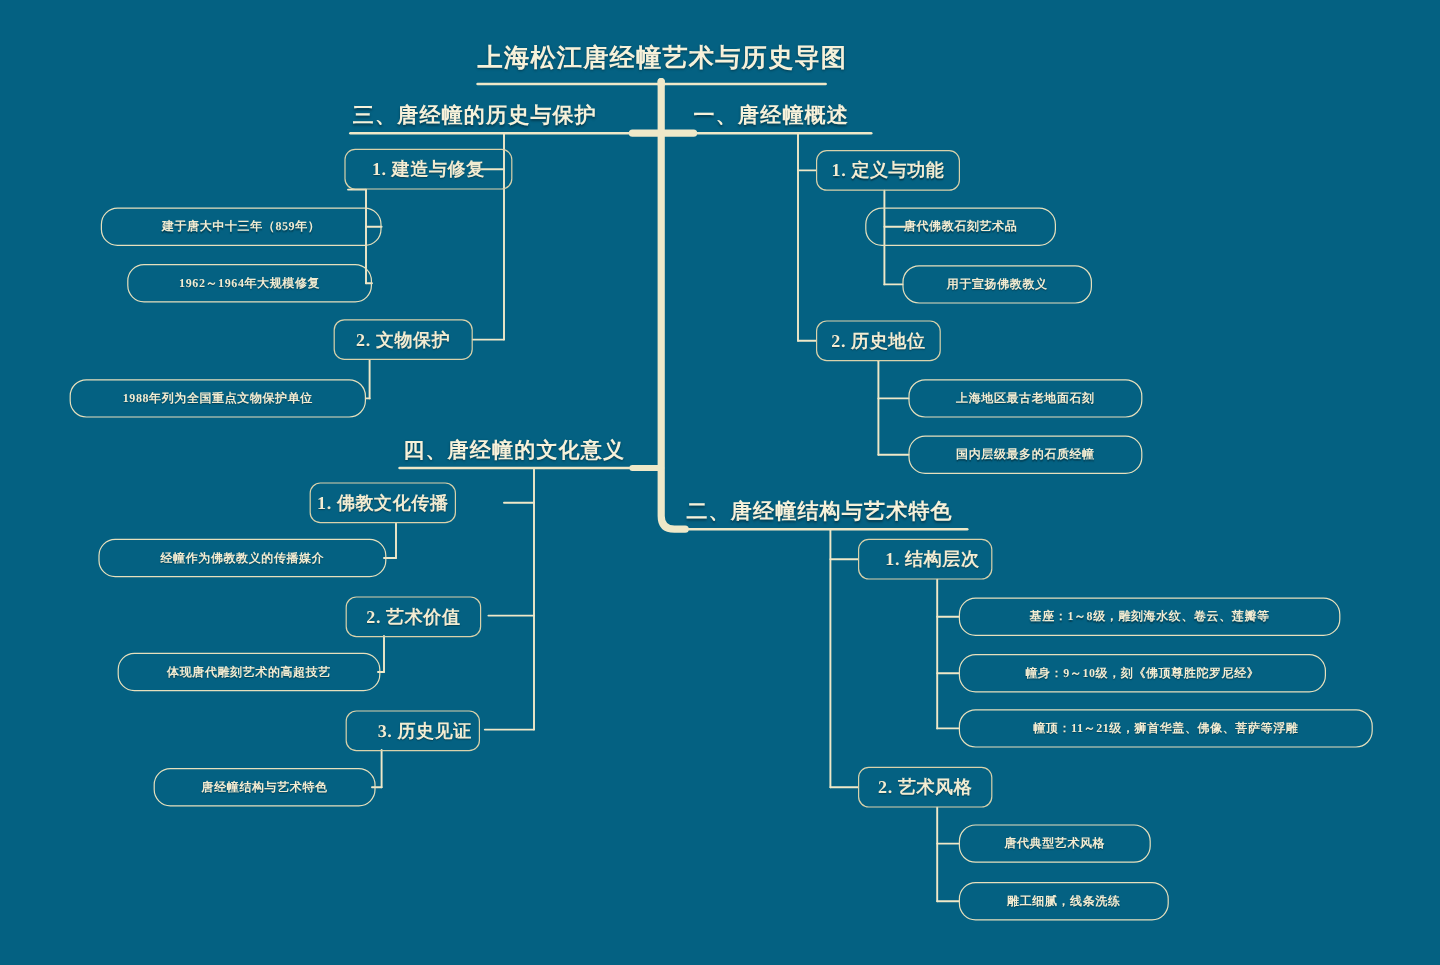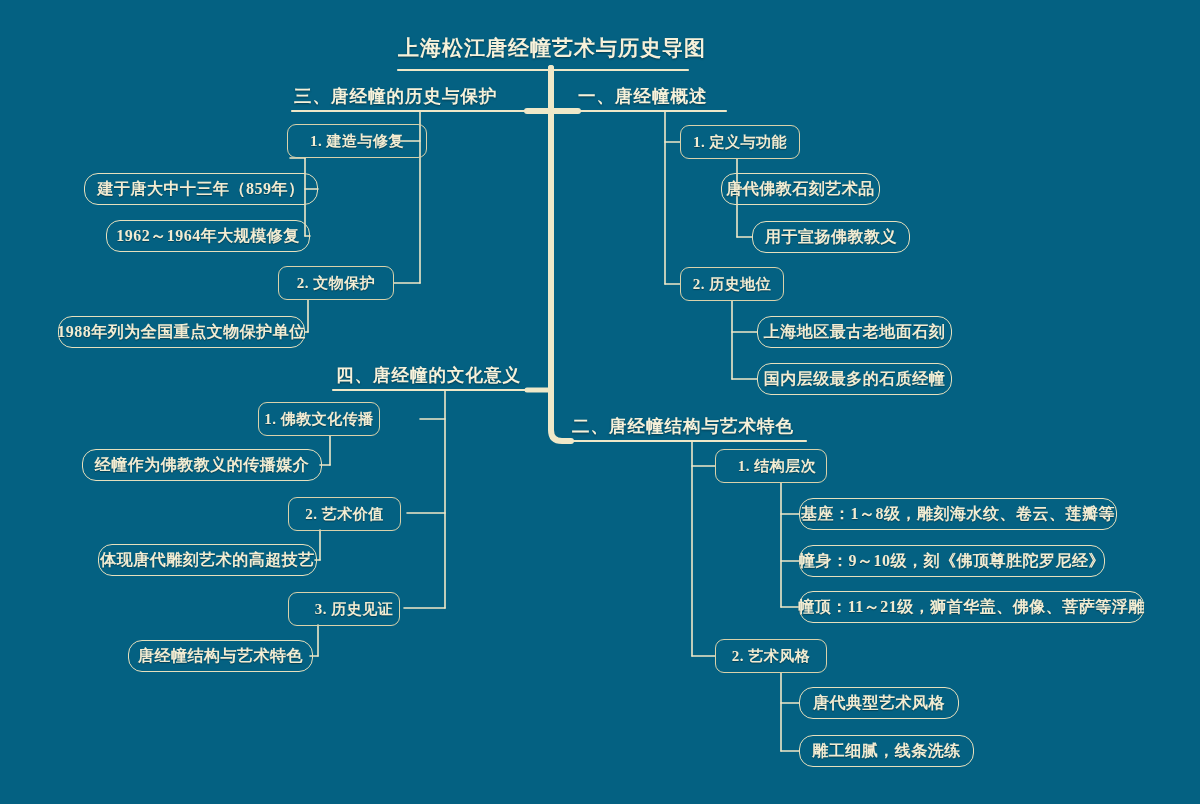--- a/index.html
+++ b/index.html
@@ -21,21 +21,21 @@
     border:1.6px solid #d9d2ab;
     border-radius:9px;
     display:flex;align-items:center;justify-content:center;
     white-space:nowrap;
     font-weight:bold;
     letter-spacing:0.5px;
     text-shadow:0 1px 1px rgba(0,0,0,.35);
     padding:0 12px;
   }
   .node.lvl2{font-size:15px;border-radius:9px;height:34px;}
-  .node.leaf{font-size:16px;border-radius:14px;height:32px;border-color:#e6e0bd;}
+  .node.leaf{font-size:10px;border-radius:14px;height:32px;border-color:#e6e0bd;}
 
   
   .title{
     position:absolute;
     color:#f6f1da;
     font-size:21px;font-weight:bold;
     letter-spacing:1px;
     white-space:nowrap;
     text-shadow:0 1px 2px rgba(0,0,0,.4);
   }

